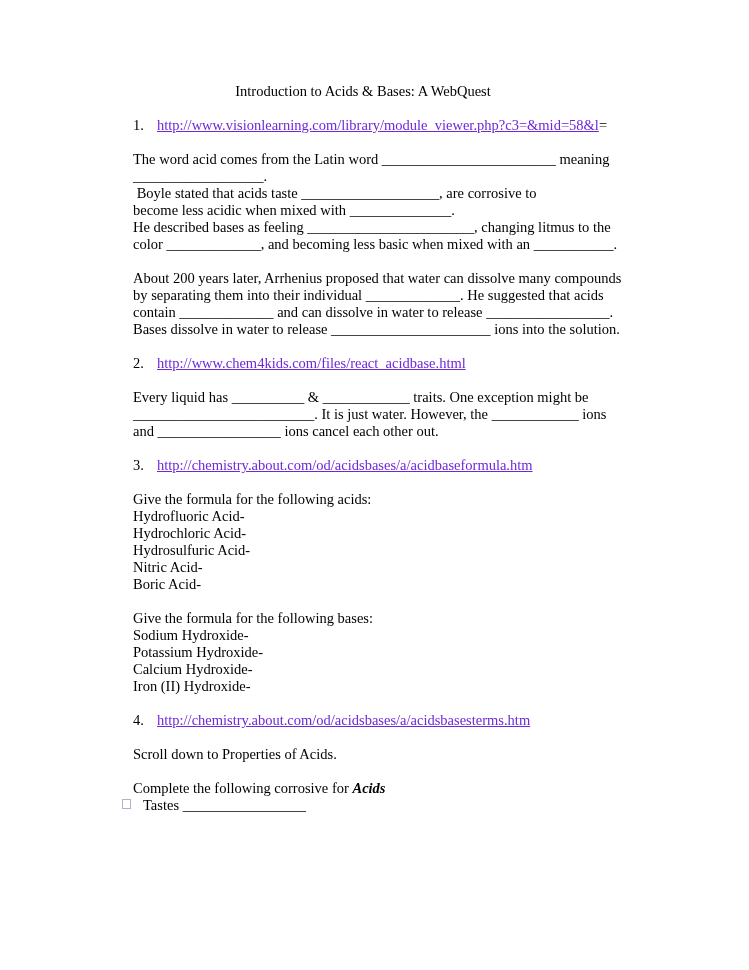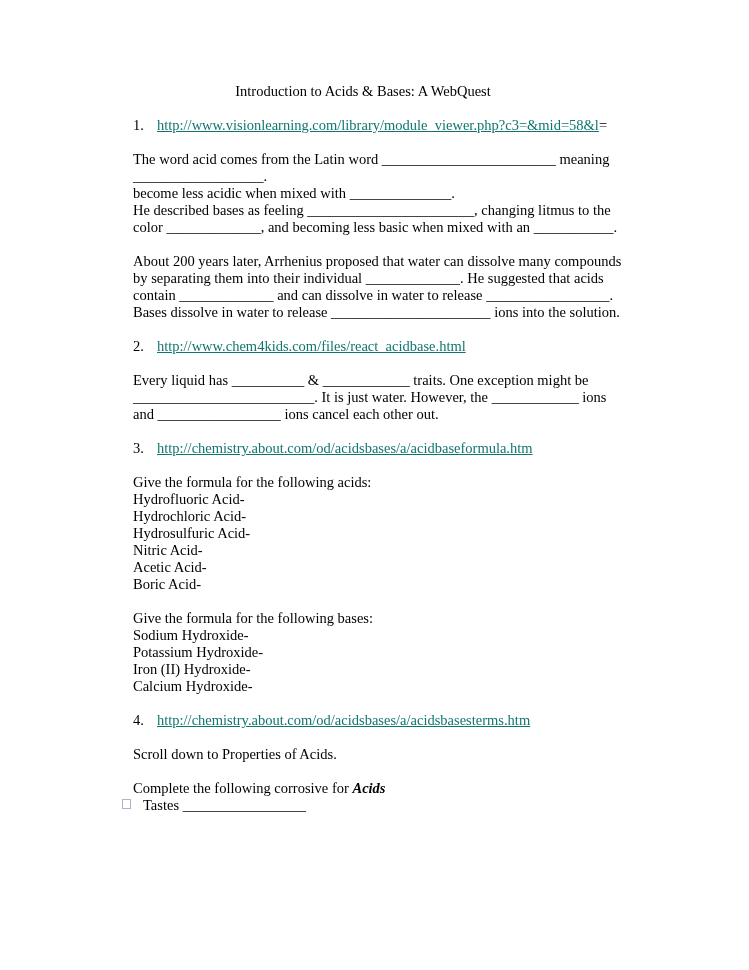--- a/index.html
+++ b/index.html
@@ -11,21 +11,21 @@
     font-size:14.5px;
     line-height:17px;
     color:#000;
     overflow:hidden;
   }
   .content{padding:83px 100px 0 133px;}
   .title{position:relative;left:-28px;text-align:center;}
   .para{margin-top:17px;}
   .line{white-space:pre-wrap;min-height:17px;}
   .num{display:inline-block;width:24px;}
-  a.url{color:#0f766e;text-decoration:underline;cursor:pointer;}
+  a.url{color:#6d28d9;text-decoration:underline;cursor:pointer;}
   .link-suffix{color:#000;}
   .bold{font-weight:bold;font-style:italic;}
   .bullet-line{display:block;margin-left:-21px;white-space:pre-wrap;padding-left:10px;}
   .checkbox{
     display:inline-block;
     width:7px;height:8px;
     border:1px solid #a7b6c9;
     margin-right:12px;
     vertical-align:1px;
     background:transparent;
@@ -39,20 +39,21 @@
 
     <div class="title">Introduction to Acids &amp; Bases: A WebQuest</div>
 
     <div class="para">
       <span class="num">1.</span><a class="url">http://www.visionlearning.com/library/module_viewer.php?c3=&amp;mid=58&amp;l</a><span class="link-suffix">=</span>
     </div>
 
     <div class="para">
       <div class="line">The word acid comes from the Latin word ________________________ meaning</div>
       <div class="line">__________________.</div>
+      <div class="line"> Boyle stated that acids taste ___________________, are corrosive to</div>
       <div class="line">become less acidic when mixed with ______________.</div>
       <div class="line">He described bases as feeling _______________________, changing litmus to the</div>
       <div class="line">color _____________, and becoming less basic when mixed with an ___________.</div>
     </div>
 
     <div class="para">
       <div class="line">About 200 years later, Arrhenius proposed that water can dissolve many compounds</div>
       <div class="line">by separating them into their individual _____________. He suggested that acids</div>
       <div class="line">contain _____________ and can dissolve in water to release _________________.</div>
       <div class="line">Bases dissolve in water to release ______________________ ions into the solution.</div>
@@ -71,30 +72,29 @@
     <div class="para">
       <span class="num">3.</span><a class="url">http://chemistry.about.com/od/acidsbases/a/acidbaseformula.htm</a>
     </div>
 
     <div class="para">
       <div class="line">Give the formula for the following acids:</div>
       <div class="line">Hydrofluoric Acid-</div>
       <div class="line">Hydrochloric Acid-</div>
       <div class="line">Hydrosulfuric Acid-</div>
       <div class="line">Nitric Acid-</div>
-      <div class="line">Acetic Acid-</div>
       <div class="line">Boric Acid-</div>
     </div>
 
     <div class="para">
       <div class="line">Give the formula for the following bases:</div>
       <div class="line">Sodium Hydroxide-</div>
       <div class="line">Potassium Hydroxide-</div>
+      <div class="line">Calcium Hydroxide-</div>
       <div class="line">Iron (II) Hydroxide-</div>
-      <div class="line">Calcium Hydroxide-</div>
     </div>
 
     <div class="para">
       <span class="num">4.</span><a class="url">http://chemistry.about.com/od/acidsbases/a/acidsbasesterms.htm</a>
     </div>
 
     <div class="para">
       <div class="line">Scroll down to Properties of Acids.</div>
     </div>
 

